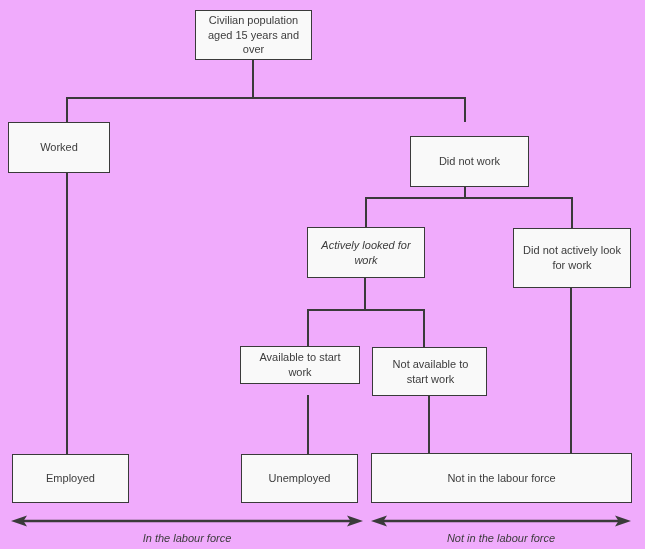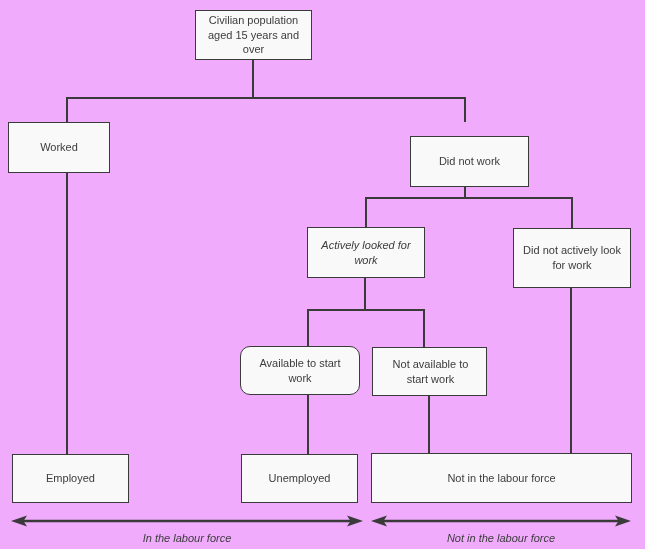--- a/index.html
+++ b/index.html
@@ -70,21 +70,21 @@
   </div>
   <div class="node" style="left:410px; top:122px; width:119px; height:51px;margin-top:14px;">
     <span>Did not work</span>
   </div>
   <div class="node" style="left:307px; top:227px; width:118px; height:51px;font-style:italic;">
     <span>Actively looked for work</span>
   </div>
   <div class="node" style="left:513px; top:228px; width:118px; height:60px;">
     <span>Did not actively look for work</span>
   </div>
-  <div class="node" style="left:240px; top:346px; width:120px; height:49px;border-radius:10px;">
+  <div class="node" style="left:240px; top:346px; width:120px; height:38px;">
     <span>Available to start work</span>
   </div>
   <div class="node" style="left:372px; top:347px; width:115px; height:49px;padding-left:8px;">
     <span>Not available to start work</span>
   </div>
   <div class="node" style="left:12px;  top:454px; width:117px; height:49px;text-align:right;">
     <span>Employed</span>
   </div>
   <div class="node" style="left:241px; top:454px; width:117px; height:49px;">
     <span>Unemployed</span>

